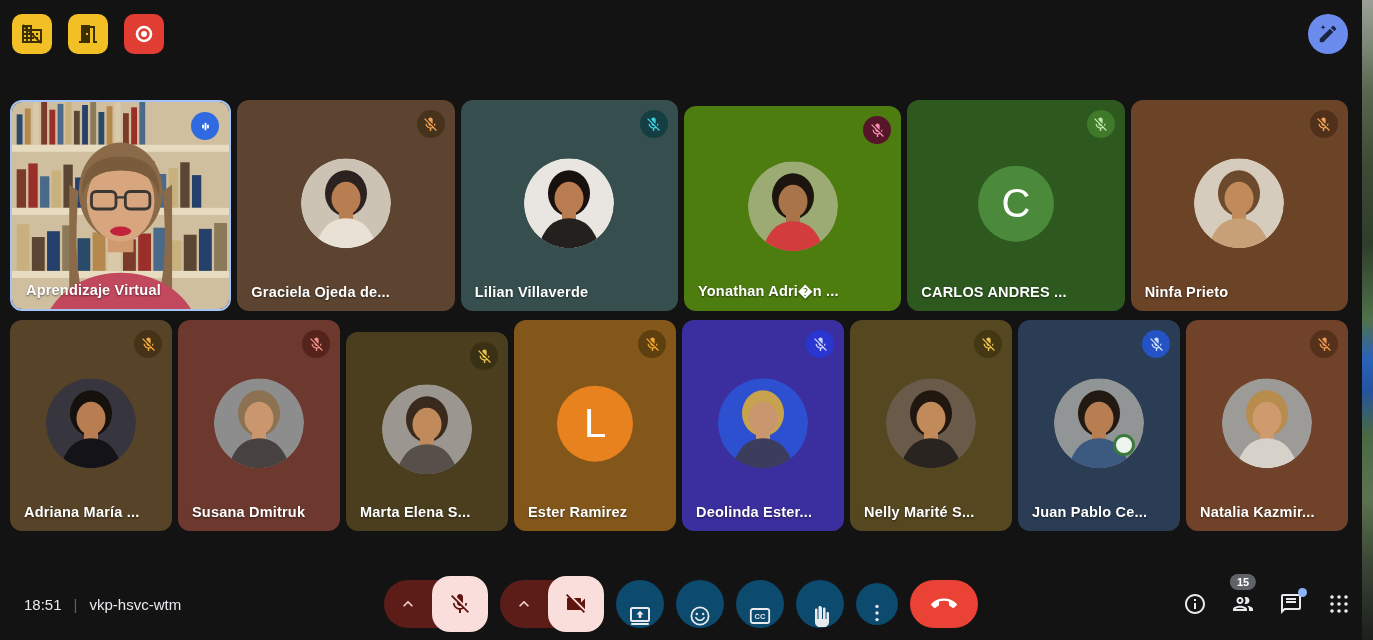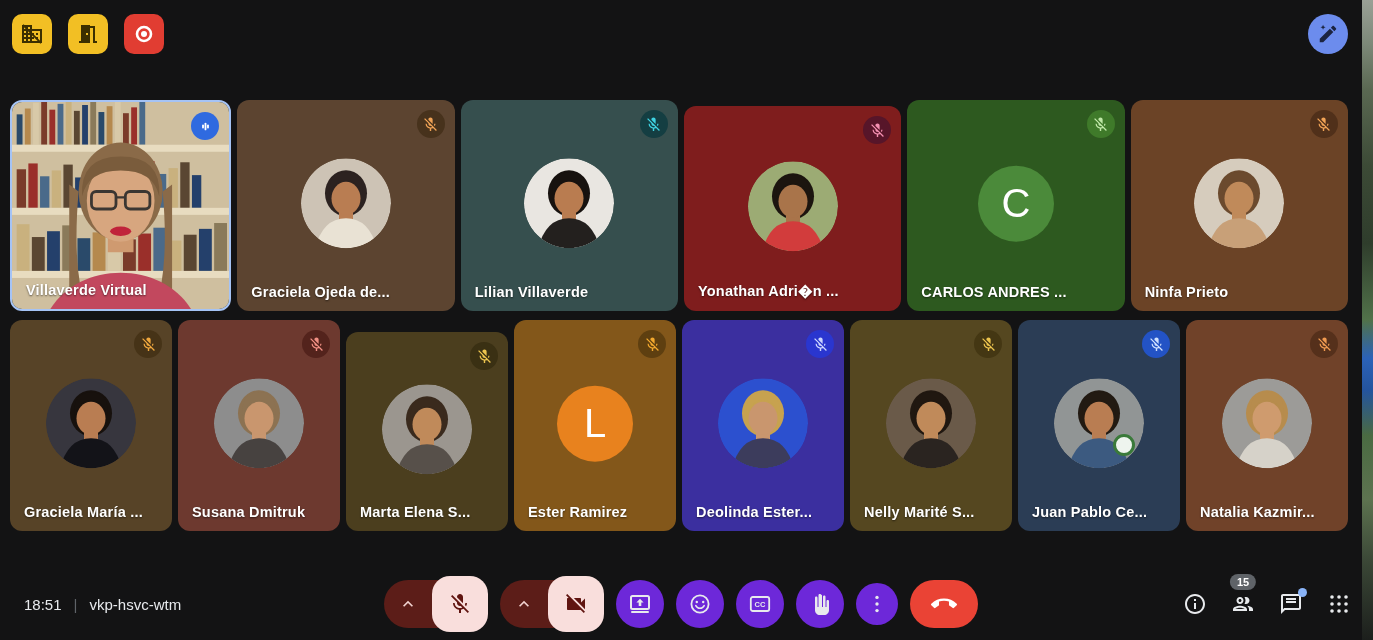--- a/index.html
+++ b/index.html
@@ -42,21 +42,21 @@
     font-size:15px;font-weight:500;color:#e8eaed;}
   .bar-sep{color:#5f6368;font-weight:400;}
   .controls{position:absolute;left:681px;top:50%;transform:translate(-50%,-50%);display:flex;align-items:center;gap:12px;}
   .split{position:relative;width:104px;height:56px;}
   .split .pill{position:absolute;left:0;top:4px;width:96px;height:48px;border-radius:24px;background:#5c1d18;
     display:flex;align-items:center;cursor:pointer;}
   .split .pill svg{width:20px;height:20px;margin-left:14px;color:#f1d3d0;}
   .split .state-btn{position:absolute;right:0;top:0;width:56px;height:56px;border-radius:18px;background:#f9dedc;
     display:flex;align-items:center;justify-content:center;cursor:pointer;}
   .split .state-btn svg{width:24px;height:24px;color:#601410;}
-  .cbtn{width:48px;height:48px;border-radius:50%;background:#6d28d9;display:flex;align-items:center;justify-content:center;cursor:pointer;}
+  .cbtn{width:48px;height:48px;border-radius:50%;background:#0c4a6e;display:flex;align-items:flex-end;justify-content:center;cursor:pointer;}
   .cbtn svg{width:24px;height:24px;color:#e8eaed;}
   .cbtn.narrow{width:42px;height:42px;}
   .hangup{width:68px;height:48px;border-radius:24px;background:#ea4335;display:flex;align-items:center;justify-content:center;cursor:pointer;}
   .hangup svg{width:26px;height:26px;color:#fff;}
   .panel{position:absolute;right:22px;top:50%;transform:translateY(-50%);display:flex;align-items:center;gap:24px;}
   .p-item{position:relative;width:24px;height:24px;cursor:pointer;}
   .p-item svg{width:24px;height:24px;color:#e8eaed;}
   .count-badge{position:absolute;top:-18px;left:50%;transform:translateX(-50%);background:#5f6368;color:#fff;
     font-size:11px;font-weight:600;border-radius:9px;padding:2px 7px;line-height:1.1;}
   .dot{position:absolute;top:-4px;right:-4px;width:9px;height:9px;border-radius:50%;background:#8ab4f8;}
@@ -171,21 +171,21 @@
           </div>
           <div class="badge" style="background:#2f6ae0;color:#ffffff">
             <span style="display:flex">
               <svg viewBox="0 0 24 24" fill="currentColor">
                 <rect x="7.2" y="9.2" width="2.6" height="5.6" rx="1.3"></rect>
                 <rect x="10.7" y="6.6" width="2.6" height="10.8" rx="1.3"></rect>
                 <rect x="14.2" y="9.2" width="2.6" height="5.6" rx="1.3"></rect>
               </svg>
             </span>
           </div>
-          <div class="tile-name">Villaverde Virtual</div>
+          <div class="tile-name">Aprendizaje Virtual</div>
         </div>
         <div class="tile" style="background: rgb(92, 68, 48);">
           <div class="avatar photo">
             <svg viewBox="0 0 90 90">
               <defs>
                 <clipPath id="cp0-2">
                   <circle cx="45" cy="45" r="45"></circle>
                 </clipPath>
               </defs>
   <g clip-path="url(#cp0-2)">
@@ -227,21 +227,21 @@
           </div>
           <div class="badge" style="background:#143e42;color:#3fd2e2">
             <span style="display:flex">
               <svg viewBox="0 0 24 24" fill="currentColor">
                 <path d="M19 11h-1.7c0 .74-.16 1.43-.43 2.05l1.23 1.23c.56-.98.9-2.09.9-3.28zm-4.02.17c0-.06.02-.11.02-.17V5c0-1.66-1.34-3-3-3S9 3.34 9 5v.18l5.98 5.99zM4.27 3 3 4.27l6.01 6.01V11c0 1.66 1.33 3 2.99 3 .22 0 .44-.03.65-.08l1.66 1.66c-.71.33-1.5.52-2.31.52-2.76 0-5.3-2.1-5.3-5.1H5c0 3.41 2.72 6.23 6 6.72V21h2v-3.28c.91-.13 1.77-.45 2.54-.9L19.73 21 21 19.73 4.27 3z"></path>
               </svg>
             </span>
           </div>
           <div class="tile-name">Lilian Villaverde</div>
         </div>
-        <div class="tile" style="background: #7f1d1d; margin-top: 6px;">
+        <div class="tile" style="background: #4d7c0f; margin-top: 6px;">
           <div class="avatar photo">
             <svg viewBox="0 0 90 90">
               <defs>
                 <clipPath id="cp0-4">
                   <circle cx="45" cy="45" r="45"></circle>
                 </clipPath>
               </defs>
   <g clip-path="url(#cp0-4)">
                 <rect width="90" height="90" fill="#9cab74"></rect>
   <ellipse cx="45" cy="35" rx="21" ry="23" fill="#1c150f"></ellipse>
@@ -319,21 +319,21 @@
               </g>
             </svg>
           </div>
           <div class="badge" style="background:#463317;color:#f0a83e">
             <span style="display:flex">
               <svg viewBox="0 0 24 24" fill="currentColor">
                 <path d="M19 11h-1.7c0 .74-.16 1.43-.43 2.05l1.23 1.23c.56-.98.9-2.09.9-3.28zm-4.02.17c0-.06.02-.11.02-.17V5c0-1.66-1.34-3-3-3S9 3.34 9 5v.18l5.98 5.99zM4.27 3 3 4.27l6.01 6.01V11c0 1.66 1.33 3 2.99 3 .22 0 .44-.03.65-.08l1.66 1.66c-.71.33-1.5.52-2.31.52-2.76 0-5.3-2.1-5.3-5.1H5c0 3.41 2.72 6.23 6 6.72V21h2v-3.28c.91-.13 1.77-.45 2.54-.9L19.73 21 21 19.73 4.27 3z"></path>
               </svg>
             </span>
           </div>
-          <div class="tile-name">Graciela María ...</div>
+          <div class="tile-name">Adriana María ...</div>
         </div>
         <div class="tile" style="background: rgb(109, 57, 47);">
           <div class="avatar photo">
             <svg viewBox="0 0 90 90">
               <defs>
                 <clipPath id="cp1-1">
                   <circle cx="45" cy="45" r="45"></circle>
                 </clipPath>
               </defs>
   <g clip-path="url(#cp1-1)">

